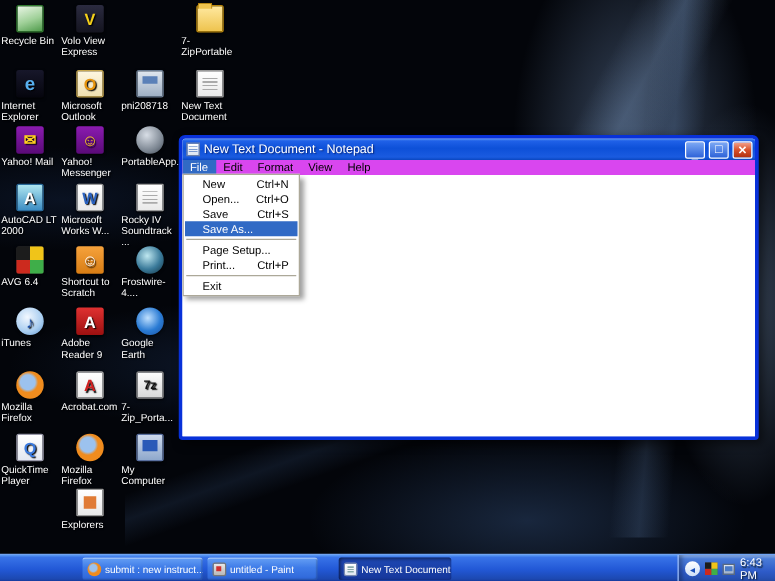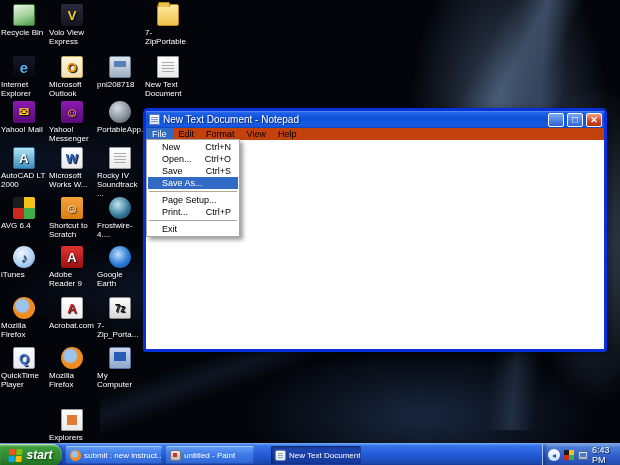--- a/index.html
+++ b/index.html
@@ -81,21 +81,21 @@
   .wicon::after { content:""; display:block; margin:2px 1px 0 1px; height:5px;
                   background:repeating-linear-gradient(#7a9ad0 0 1px, transparent 1px 2px); }
   .wtitle { flex:1; color:#fff; font-size:10px; font-weight:normal; white-space:nowrap; overflow:hidden;
             text-shadow:1px 1px 1px #0a2a80; }
   .wbtn { width:16px; height:14px; border:1px solid #fff; border-radius:2px; position:relative;
           color:#fff; font-size:9px; }
   .wbtn::before { position:absolute; inset:0; display:flex; align-items:center; justify-content:center; font-weight:bold; }
   .b-min { background:linear-gradient(#7CA8F4,#2E63D8); } .b-min::before{ content:"_"; align-items:flex-end; line-height:6px; }
   .b-max { background:linear-gradient(#7CA8F4,#2E63D8); } .b-max::before{ content:"\25A1"; font-size:10px; }
   .b-close { background:linear-gradient(#F2A28C,#D8502A 50%,#B03010); } .b-close::before{ content:"\2715"; }
-  .menubar { height:12px; background:#c2410c; display:flex; align-items:center; font-size:9px; color:#000; }
+  .menubar { height:12px; background:#d946ef; display:flex; align-items:center; font-size:9px; color:#000; }
   .menu-item { padding:0 6px; height:12px; line-height:12px; }
   .menu-item.active { background:#316AC5; color:#fff; }
   .client { position:absolute; left:0; right:0; top:29px; bottom:0; background:#fff; }
 
   
   .dropdown { position:absolute; left:146px; top:139px; width:94px; background:#fff;
               border:1px solid #ACA899; box-shadow:3px 3px 4px rgba(0,0,0,.38);
               font-size:9px; padding:1px; z-index:50; }
   .mi { height:12px; display:flex; align-items:center; padding:0 7px 0 14px; color:#000; white-space:nowrap; }
   .mi .sc { margin-left:auto; }
@@ -181,21 +181,21 @@
   <div class="dicon" style="left:97px;top:246px"><div class="glyph g-earth"></div><span>Google Earth</span></div>
 
   <div class="dicon" style="left:1px;top:297px"><div class="glyph g-firefox"></div><span>Mozilla Firefox</span></div>
   <div class="dicon" style="left:49px;top:297px"><div class="glyph g-acrobat"></div><span>Acrobat.com</span></div>
   <div class="dicon" style="left:97px;top:297px"><div class="glyph g-7z"></div><span>7-Zip_Porta...</span></div>
 
   <div class="dicon" style="left:1px;top:347px"><div class="glyph g-qt"></div><span>QuickTime Player</span></div>
   <div class="dicon" style="left:49px;top:347px"><div class="glyph g-firefox"></div><span>Mozilla Firefox</span></div>
   <div class="dicon" style="left:97px;top:347px"><div class="glyph g-mycomp"></div><span>My Computer</span></div>
 
-  <div class="dicon" style="left:49px;top:409px"><div class="glyph g-page g-expl"></div><span>Explorers</span></div>
+  <div class="dicon" style="left:49px;top:391px"><div class="glyph g-page g-expl"></div><span>Explorers</span></div>
 
   <div class="window">
     <div class="titlebar">
       <div class="wicon"></div>
       <div class="wtitle">New Text Document - Notepad</div>
       <div class="wbtn b-min"></div>
       <div class="wbtn b-max"></div>
       <div class="wbtn b-close"></div>
     </div>
     <div class="menubar">
@@ -233,29 +233,20 @@
         <span class="sc">Ctrl+P</span>
       </div>
     <div class="sep"></div>
     <div class="mi">
         <span>Exit</span>
       </div>
   </div>
 </div>
 
 <div class="taskbar">
-  <div class="start">
-    <span class="flag">
-        <i class="f1"></i>
-        <i class="f2"></i>
-        <i class="f3"></i>
-        <i class="f4"></i>
-      </span>
-    <span>start</span>
-  </div>
   <div class="titem" style="left:66px;width:96px">
     <span class="ticon t-firefox"></span>
     <span>submit : new instruct...</span>
   </div>
   <div class="titem" style="left:166px;width:88px">
     <span class="ticon t-paint"></span>
     <span>untitled - Paint</span>
   </div>
   <div class="titem active" style="left:271px;width:90px">
     <span class="ticon t-notepad"></span>

